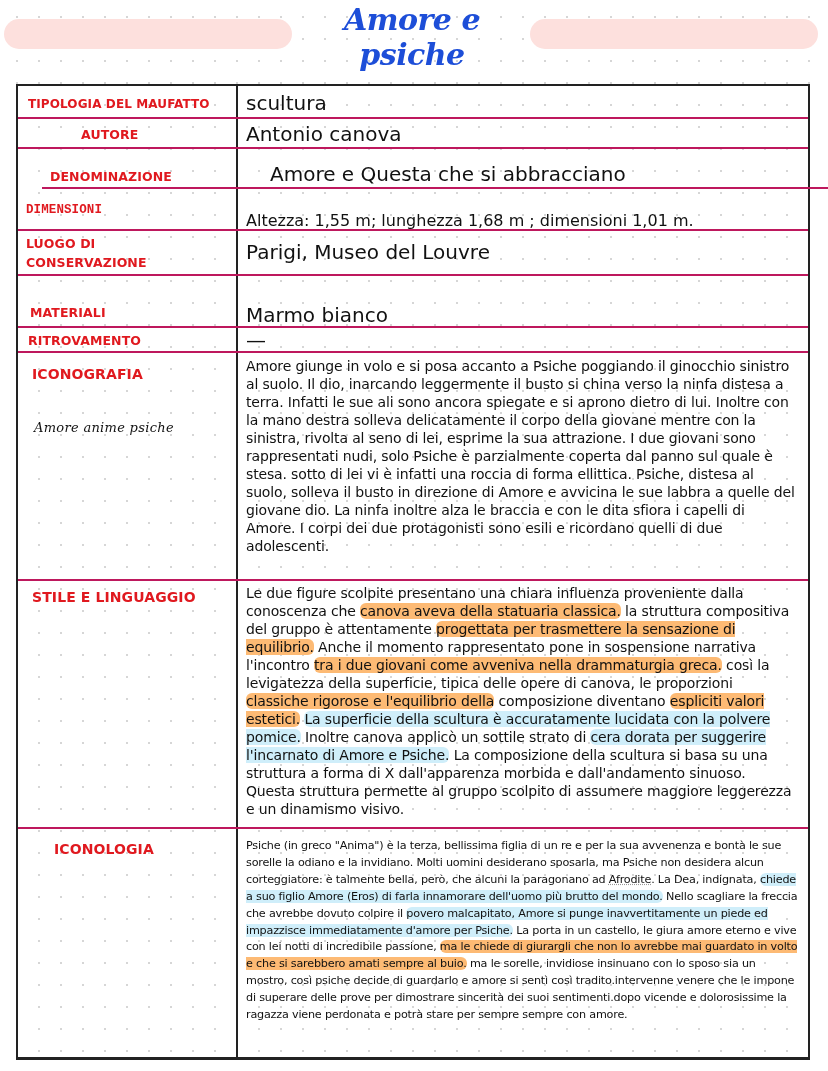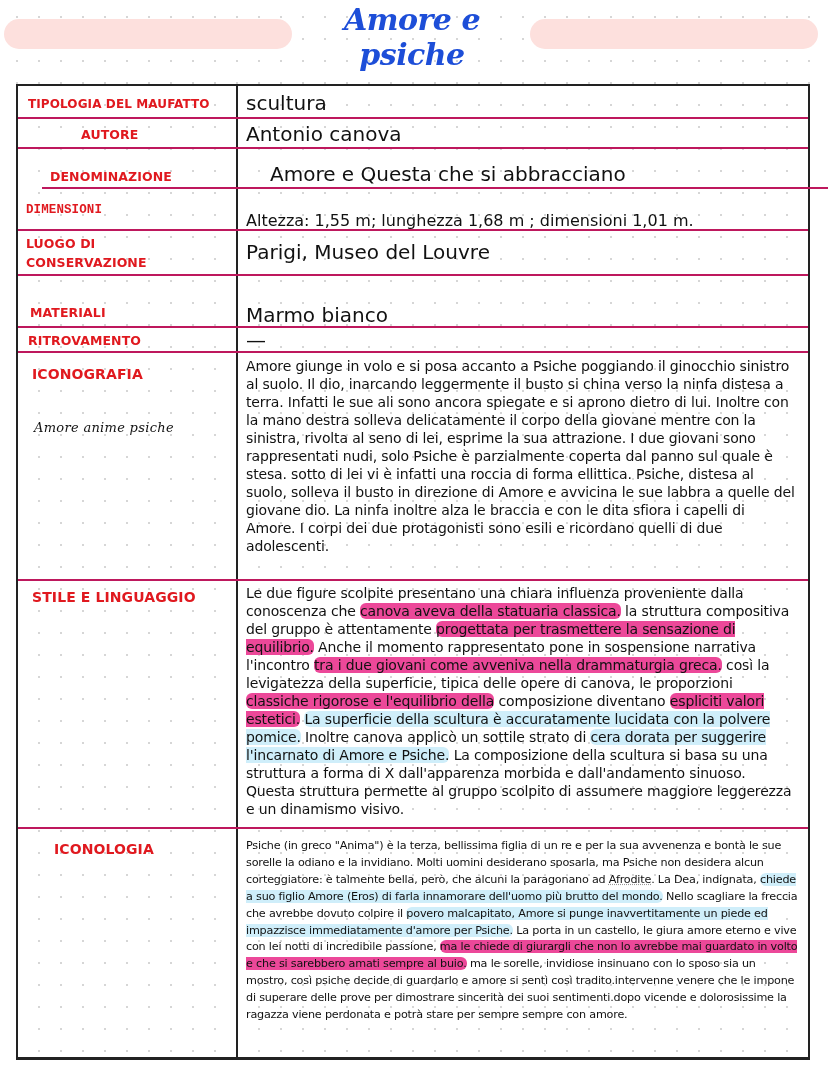--- a/index.html
+++ b/index.html
@@ -37,21 +37,21 @@
   .value {
     position: absolute; left: 228px; right: 8px; color: #111;
     font-family: "DejaVu Sans", sans-serif; font-size: 20px; line-height: 19px;
   }
   .para {
     position: absolute; left: 228px; right: 10px; color: #111;
     font-family: "DejaVu Sans", sans-serif; font-size: 14px; line-height: 18px;
     letter-spacing: -0.15px;
   }
   .para.small { font-size: 11.2px; line-height: 16.9px; letter-spacing: -0.2px; }
-  .hl-pink { background: #ec4899; border-radius: 6px; }
+  .hl-pink { background: #fdba74; border-radius: 6px; }
   .hl-blue { background: #cfeefa; border-radius: 6px; }
   .underline-dotted { text-decoration: underline dotted #999; }
   .note {
     position: absolute; left: 16px; top: 67px; font-family: "DejaVu Serif", serif;
     font-style: italic; font-size: 13px; color: #111; letter-spacing: 0.3px;
   }
 </style>
 </head>
 <body>
 

